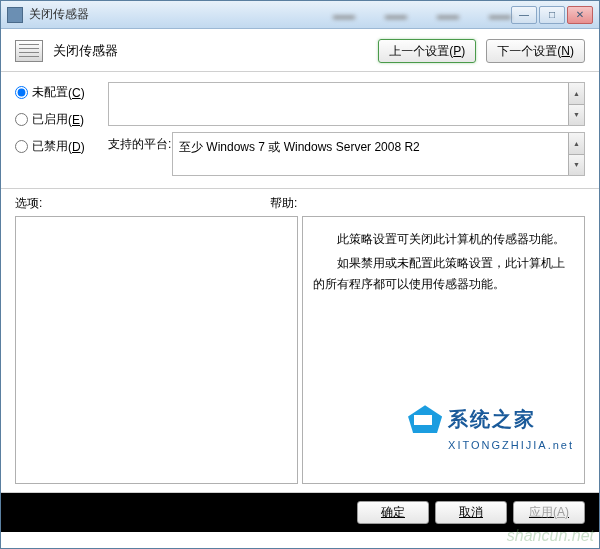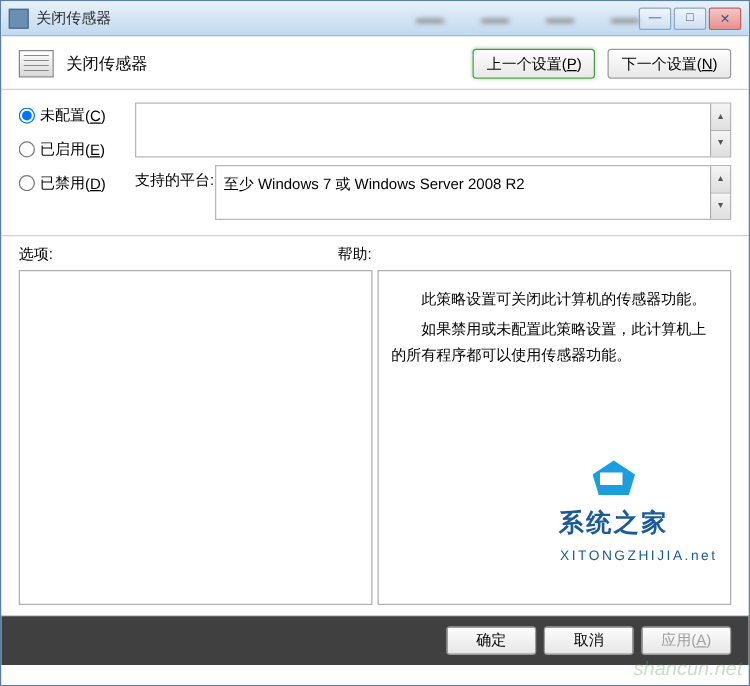--- a/index.html
+++ b/index.html
@@ -130,21 +130,21 @@
     position: relative;
   }
   .panel p { text-indent: 2em; margin-bottom: 4px; }
   .watermark {
     position: absolute;
     right: 10px; bottom: 28px;
     text-align: left;
     color: #1b64a6;
     pointer-events: none;
   }
-  .watermark .wm-top { display:flex; align-items:center; gap:6px;flex-direction:column; }
+  .watermark .wm-top { display:flex; align-items:center; gap:6px; }
   .watermark .wm-logo {
     width: 34px; height: 28px;
     background: #1b9de0;
     clip-path: polygon(50% 0, 100% 40%, 85% 100%, 15% 100%, 0 40%);
     position: relative;
   }
   .watermark .wm-logo::after{
     content:""; position:absolute; left:6px; top:10px; width:18px; height:10px;
     background:#fff;
   }
@@ -156,21 +156,22 @@
     font-size: 16px; font-style: italic;
     color: rgba(100,160,100,0.35);
     pointer-events: none;
   }
   .footer {
     border-top: 1px solid #d0d0d0;
     padding: 8px 14px;
     display: flex;
     justify-content: flex-end;
     gap: 6px;
-    background: #404040;
+    background: #000000;
+    text-decoration: underline;
   }
   .footer button {
     min-width: 72px; height: 23px;
     background: linear-gradient(to bottom,#fdfdfd,#e6e6e6);
     border: 1px solid #9a9a9a;
     border-radius: 3px;
     font-size: 12px;
     font-family: inherit;
     cursor: pointer;
   }

